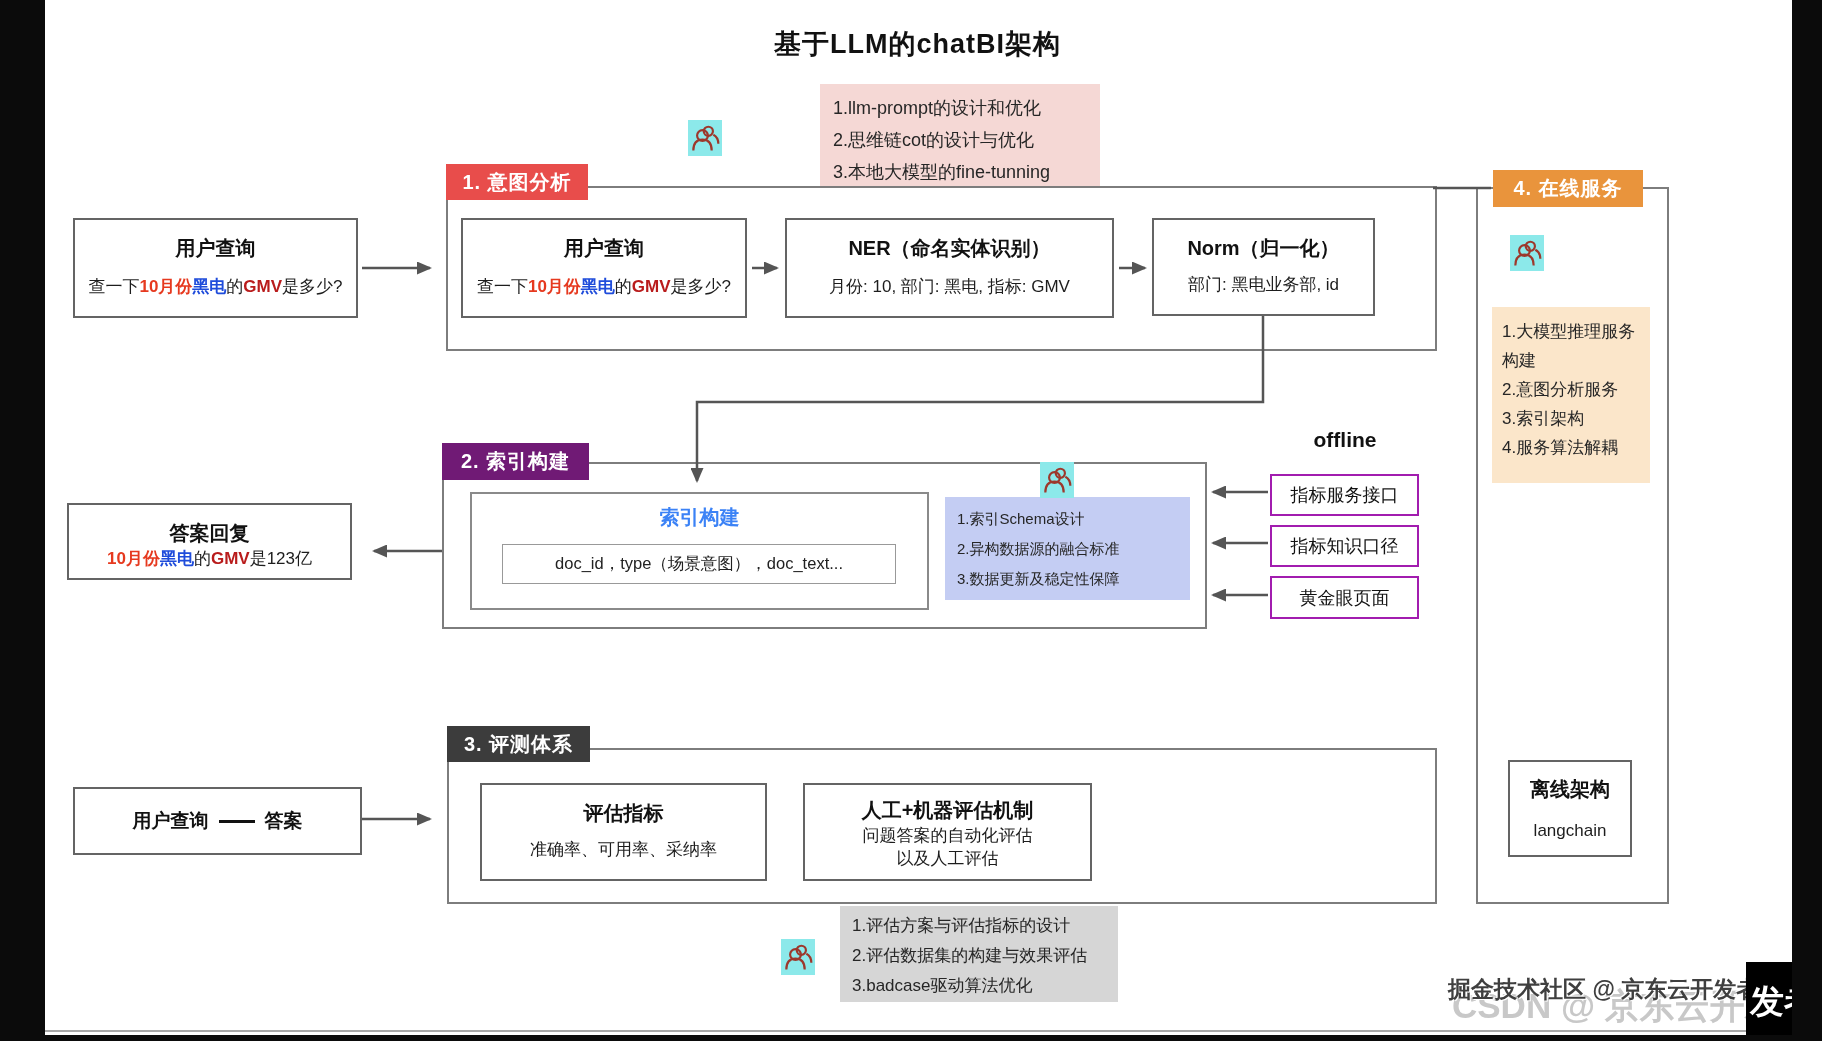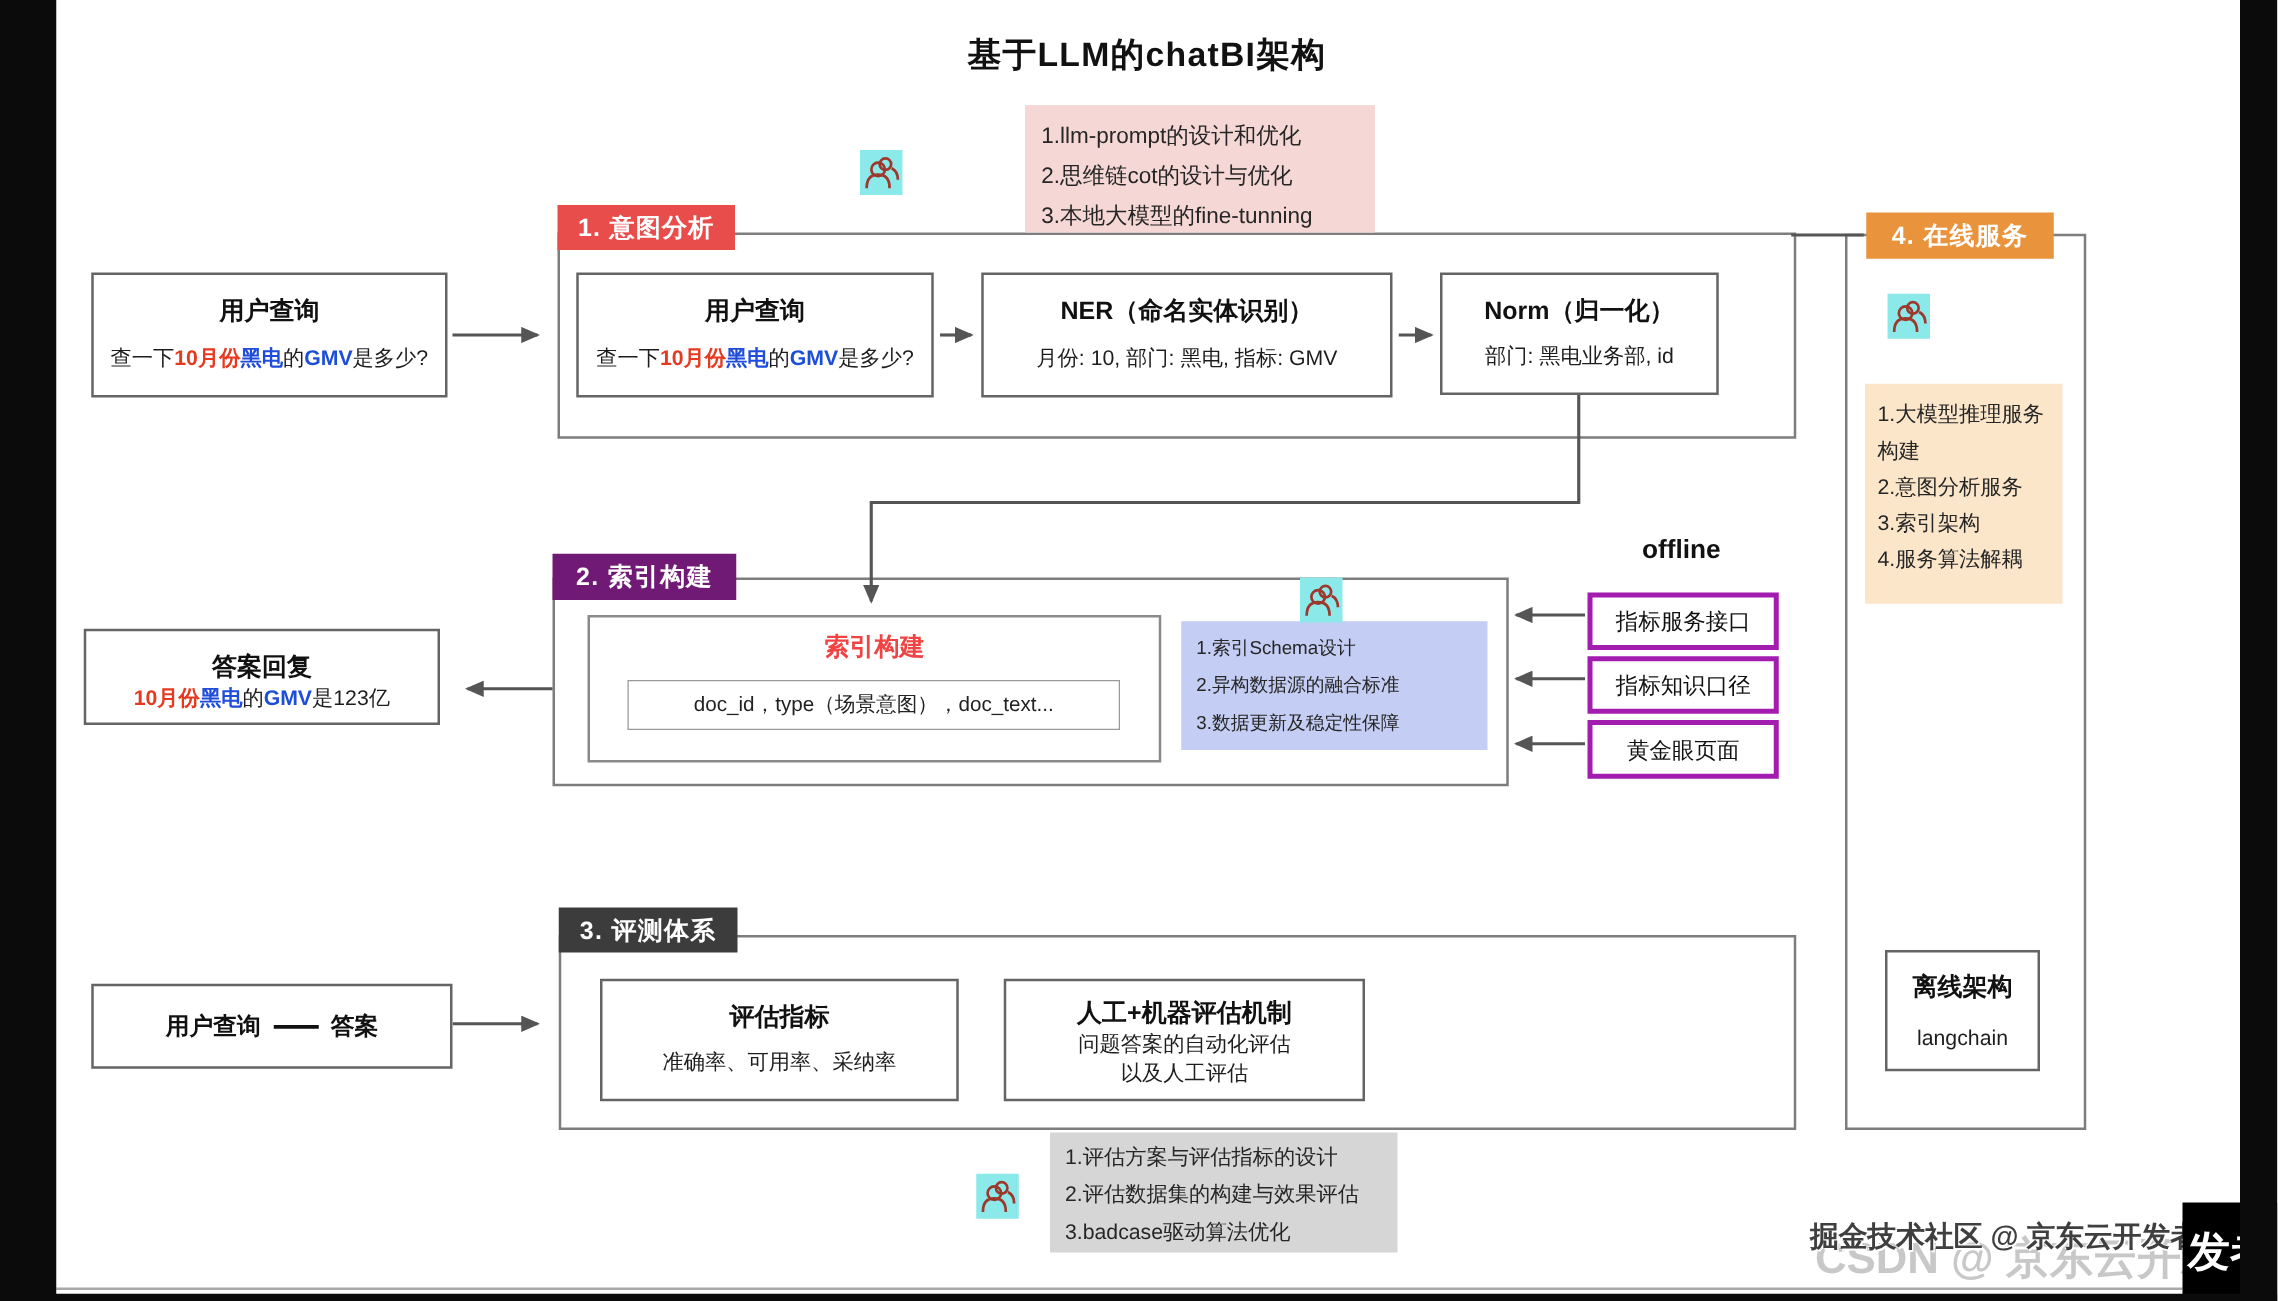--- a/index.html
+++ b/index.html
@@ -14,27 +14,27 @@
   .cont{position:absolute;border:2px solid #7d7d7d;z-index:1;}
   .box{position:absolute;background:#fff;border:2px solid #646464;z-index:2;
        display:flex;flex-direction:column;justify-content:space-between;
        align-items:center;text-align:center;padding:15px 6px 18px 6px;box-sizing:border-box;}
   .ttl{font-weight:bold;font-size:20px;color:#111;}
   .bd{font-size:17px;color:#1d1d1d;white-space:nowrap;}
   .sticky{position:absolute;z-index:2;padding:8px 13px;box-sizing:border-box;
           font-size:18px;line-height:32px;color:#262626;white-space:nowrap;}
   .person{position:absolute;width:34px;height:36px;background:#8ce9ea;z-index:4;
           display:flex;align-items:center;justify-content:center;}
-  .srcbox{position:absolute;background:#fff;border:4px solid #a21caf;z-index:2;
+  .srcbox{position:absolute;background:#fff;border:2px solid #a21caf;z-index:2;
           display:flex;align-items:center;justify-content:center;font-size:18px;color:#111;}
   .overlay{position:absolute;left:0;top:0;z-index:2;pointer-events:none;}
   .dashline{width:36px;border-top:3px solid #111;margin:0 10px;}
   .m{color:#e6391f;font-weight:bold;}
   .d{color:#1f4cdb;font-weight:bold;}
-  .g{color:#1d4ed8;font-weight:bold;}
+  .g{color:#b91c1c;font-weight:bold;}
 </style>
 </head>
 <body>
 
 <div class="stage">
 
   <svg class="overlay" width="1822" height="1041">
     <defs>
       <marker id="ah" markerUnits="userSpaceOnUse" markerWidth="15" markerHeight="13" refX="13" refY="6.5" orient="auto">
         <path d="M0 0 L15 6.5 L0 13 Z" fill="#555"></path>
@@ -93,21 +93,21 @@
 
   <div class="box" style="left:1152px;top:218px;width:223px;height:98px;">
     <div class="ttl">Norm（归一化）</div>
     <div class="bd">部门: 黑电业务部, id</div>
   </div>
 
   <div class="chip" style="left:442px;top:443px;width:147px;height:37px;background:#701a75;">2. 索引构建</div>
   <div class="cont" style="left:442px;top:462px;width:761px;height:163px;"></div>
 
   <div class="abs" style="left:470px;top:492px;width:455px;height:114px;border:2px solid #8a8a8a;z-index:2;background:#fff;">
-    <div class="abs" style="left:0;top:10px;width:100%;text-align:center;font-size:20px;font-weight:bold;color:#ef4444;">索引构建</div>
+    <div class="abs" style="left:0;top:10px;width:100%;text-align:center;font-size:20px;font-weight:bold;color:#3b82f6;">索引构建</div>
     <div class="abs" style="left:30px;top:50px;width:392px;height:38px;border:1.5px solid #999;display:flex;align-items:center;justify-content:center;font-size:16.5px;color:#222;">doc_id，type（场景意图），doc_text...</div>
   </div>
 
   <div class="person" style="left:1040px;top:462px;">
     <svg width="30" height="32" viewBox="0 0 36 38">
       <g fill="none" stroke="#9d382c" stroke-width="2.6">
         <circle cx="22" cy="11" r="5.5"></circle>
           <path d="M28 15 q6 3 6 11"></path>
         <circle cx="15" cy="16" r="6.5"></circle>
           <path d="M4 34 q0 -13 11 -13 q11 0 11 13"></path>

